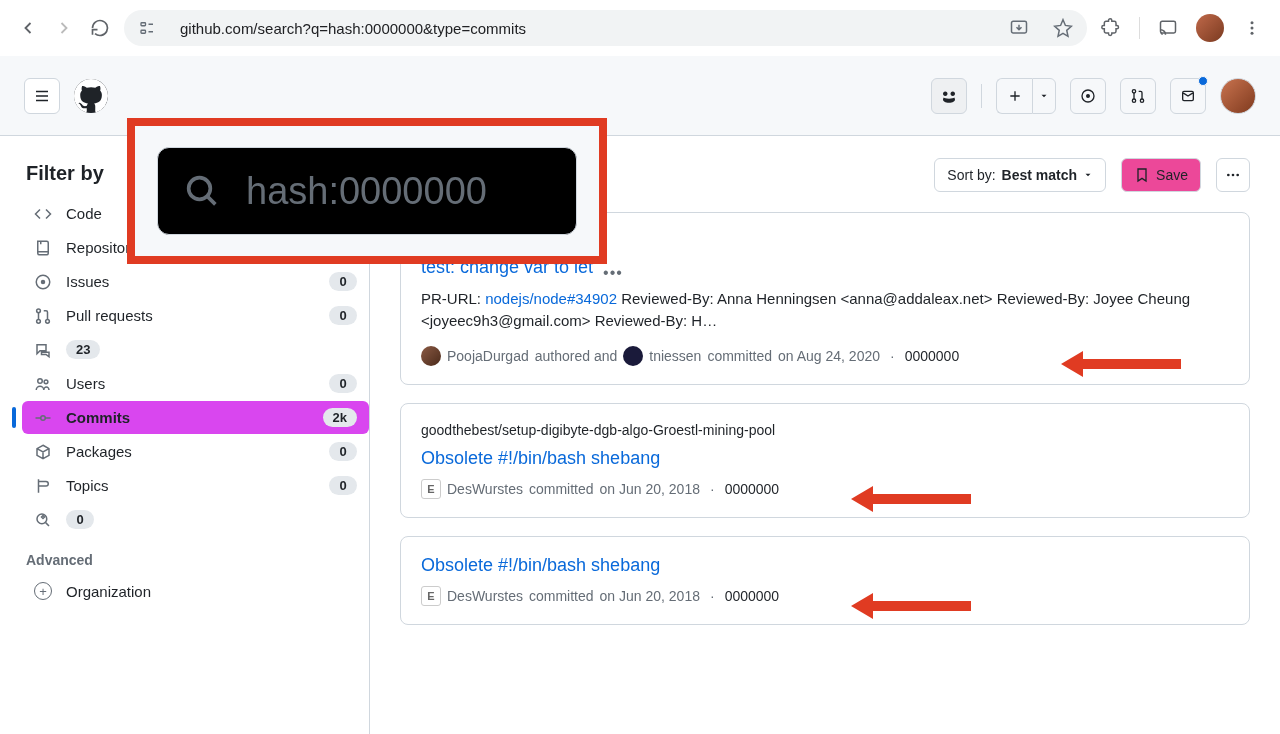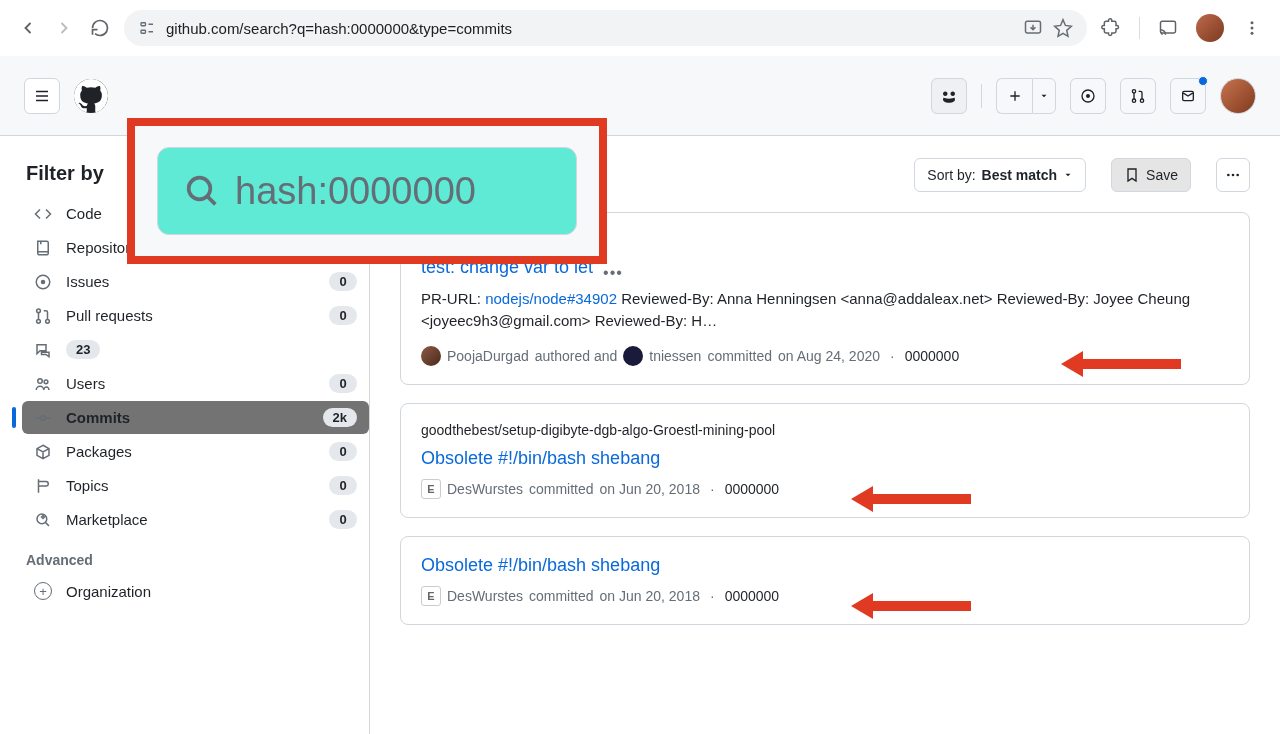--- a/index.html
+++ b/index.html
@@ -25,21 +25,21 @@
     .chrome-btn { width: 24px; height: 24px; display: flex; align-items: center; justify-content: center; color: #5f6368; cursor: pointer; }
     .chrome-btn.disabled { color: #bbb; }
     .url-bar {
       flex: 1;
       display: flex;
       align-items: center;
       height: 36px;
       background: #f1f3f4;
       border-radius: 18px;
       padding: 0 14px;
-      gap: 10px;
+      gap: 24px;
       color: #202124;
       font-size: 15px;
     }
     .url-bar .url-text { flex: 1; white-space: nowrap; overflow: hidden; }
     .chrome-icons-right { display: flex; align-items: center; gap: 16px; }
     .chrome-avatar { width: 28px; height: 28px; border-radius: 50%; background: linear-gradient(135deg,#c0694a,#7a3a20); }
     .chrome-divider { width: 1px; height: 22px; background: #ddd; }
 
     
     .gh-header {
@@ -109,27 +109,27 @@
       border: 8px solid #e03b22;
       background: #f6f8fa;
       padding: 18px 22px;
       z-index: 10;
       display: flex;
       align-items: center;
     }
     .search-inner {
       flex: 1;
       height: 88px;
-      background: #5eead4;
+      background: #000000;
       border: 1px solid #d0d7de;
       border-radius: 12px;
       display: flex;
       align-items: center;
       padding: 0 24px;
-      gap: 13px;
+      gap: 24px;
     }
     .search-inner svg { width: 40px; height: 40px; color: #656d76; }
     .search-text {
       font-size: 38px;
       color: #656d76;
     }
 
     
     .page-body { display: flex; height: calc(734px - 56px - 80px); }
 
@@ -144,21 +144,21 @@
     .filter-item {
       display: flex;
       align-items: center;
       gap: 14px;
       padding: 7px 12px;
       border-radius: 6px;
       cursor: pointer;
       position: relative;
       margin-bottom: 1px;
     }
-    .filter-item.active { background: #737373; font-weight: 600; }
+    .filter-item.active { background: #d946ef; font-weight: 600; }
     .filter-item.active::before {
       content: "";
       position: absolute;
       left: -10px;
       top: 6px;
       bottom: 6px;
       width: 4px;
       background: #0969da;
       border-radius: 2px;
     }
@@ -181,37 +181,37 @@
     
     .results {
       flex: 1;
       padding: 22px 30px;
       overflow: hidden;
     }
     .results-toolbar {
       display: flex;
       justify-content: flex-end;
       align-items: flex-start;
-      gap: 25px;
+      gap: 15px;
       margin-bottom: 20px;
     }
     .sort-btn {
       height: 34px;
       border: 1px solid #d0d7de;
       border-radius: 6px;
       background: #fff;
       padding: 0 12px;
       display: flex;
       align-items: center;
       gap: 6px;
       cursor: pointer;
       font-size: 14px;
     }
     .sort-btn .strong { font-weight: 600; }
-    .save-btn { height: 34px; border: 1px solid #d0d7de; border-radius: 6px; background: #e5e5e5; padding: 0 12px; display: flex; align-items: center; gap: 6px; cursor: pointer; }
+    .save-btn { height: 34px; border: 1px solid #d0d7de; border-radius: 6px; background: #ec4899; padding: 0 12px; display: flex; align-items: center; gap: 6px; cursor: pointer; }
     .kebab-btn { width: 34px; height: 34px; border: 1px solid #d0d7de; border-radius: 6px; background: #fff; display: flex; align-items: center; justify-content: center; cursor: pointer; }
 
     .result-card {
       border: 1px solid #d0d7de;
       border-radius: 8px;
       padding: 18px 20px;
       margin-bottom: 18px;
       position: relative;
     }
     .repo-path { font-size: 14px; color: #1f2328; margin-bottom: 10px; }
@@ -509,21 +509,20 @@
       <span class="filter-count">0</span>
     </div>
 
     <div class="filter-item">
       <span class="filter-icon">
           <svg width="18" height="18" viewBox="0 0 24 24" fill="none" stroke="currentColor" stroke-width="2">
             <circle cx="10.5" cy="10.5" r="6.5"></circle>
             <path d="M20 20l-4.5-4.5M12 6l-2 2 2 2 2-2z"></path>
           </svg>
         </span>
-      <span class="filter-label">Marketplace</span>
       <span class="filter-count">0</span>
     </div>
 
     <div class="sidebar-section-title">Advanced</div>
     <div class="adv-item">
       <span class="adv-icon">+</span>
       <span>Organization</span>
     </div>
   </div>
 

